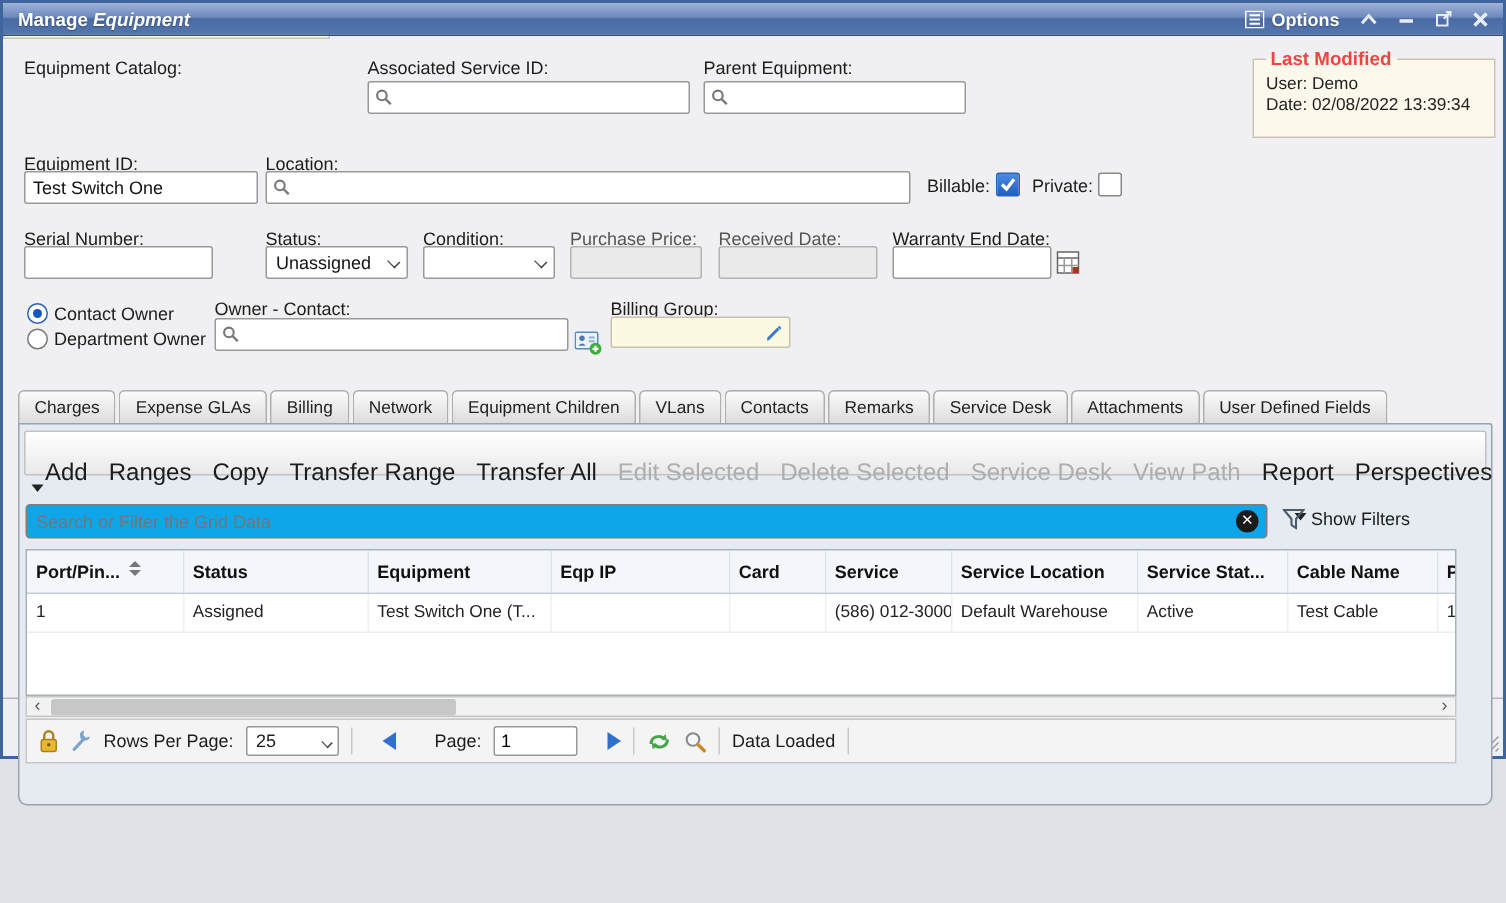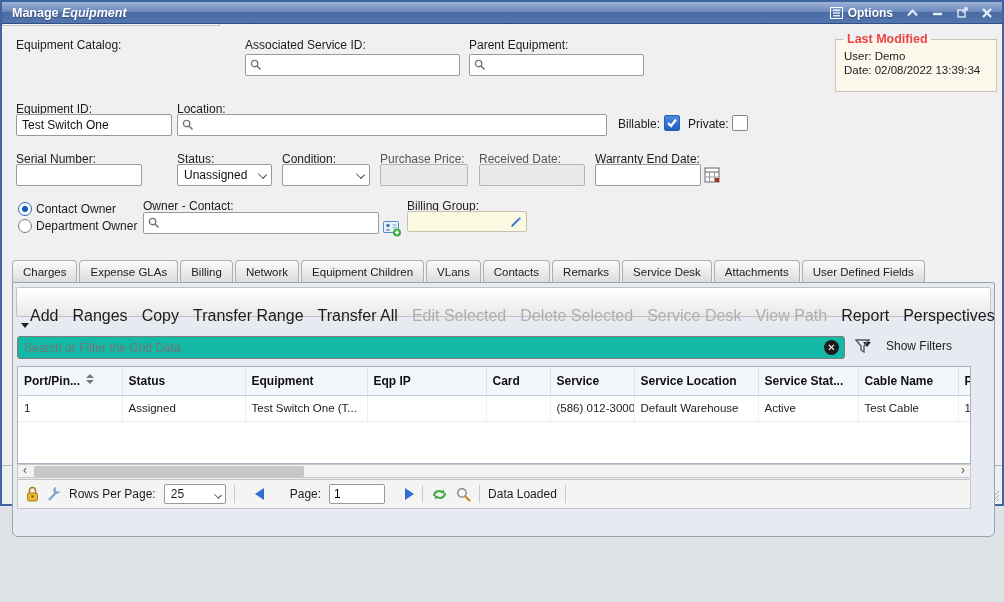--- a/index.html
+++ b/index.html
@@ -73,24 +73,24 @@
   .titem.disabled { color:#aeaeae; cursor:default; }
   .titem.disabled svg { opacity:.45; filter:grayscale(80%); }
   .tsep { width:1px; height:20px; background:#c9c9c9; }
   .rcaret { width:0; height:0; border-left:4px solid transparent; border-right:4px solid transparent;
     border-top:5px solid #222; margin-left:3px; }
   #overflow-caret { position:absolute; left:8px; top:40px; width:0; height:0;
     border-left:4px solid transparent; border-right:4px solid transparent; border-top:5px solid #222; cursor:pointer; }
 
   #search-wrap { position:absolute; left:4px; top:53px; width:828px; height:23px; }
   #search-wrap input { width:100%; height:23px; border:1px solid #7e7e7e; border-radius:3px;
-    font:12px "Liberation Sans",sans-serif; padding:0 26px 0 6px; color:#333; background:#14b8a6; }
+    font:12px "Liberation Sans",sans-serif; padding:0 26px 0 6px; color:#333; background:#0ea5e9; }
   #search-clear { position:absolute; right:6px; top:4px; width:15px; height:15px; border-radius:50%;
     background:#1b1b1b; color:#fff; font-size:10px; line-height:15px; text-align:center; cursor:pointer; }
-  #show-filters { position:absolute; left:842px; top:56px; display:flex; align-items:center; gap:16px;
+  #show-filters { position:absolute; left:842px; top:56px; display:flex; align-items:center; gap:4px;
     font-size:12px; color:#1c1c1c; cursor:pointer; }
 
   
   #grid { position:absolute; left:4px; top:83px; width:954px; height:98px; background:#fff;
     border:1px solid #a6b0bf; overflow:hidden; }
   #grid table { border-collapse:collapse; table-layout:fixed; width:1060px; }
   #grid th { height:28px; background:#f3f6fa; border-bottom:1px solid #c3cbd6; border-right:1px solid #dde3ea;
     font-size:12px; font-weight:bold; color:#111; text-align:left; padding:0 6px; white-space:nowrap; overflow:hidden; }
   #grid td { height:26px; border-right:1px solid #f0f0f0; border-bottom:1px solid #ececec;
     font-size:11.5px; color:#222; padding:0 6px; white-space:nowrap; overflow:hidden; }

